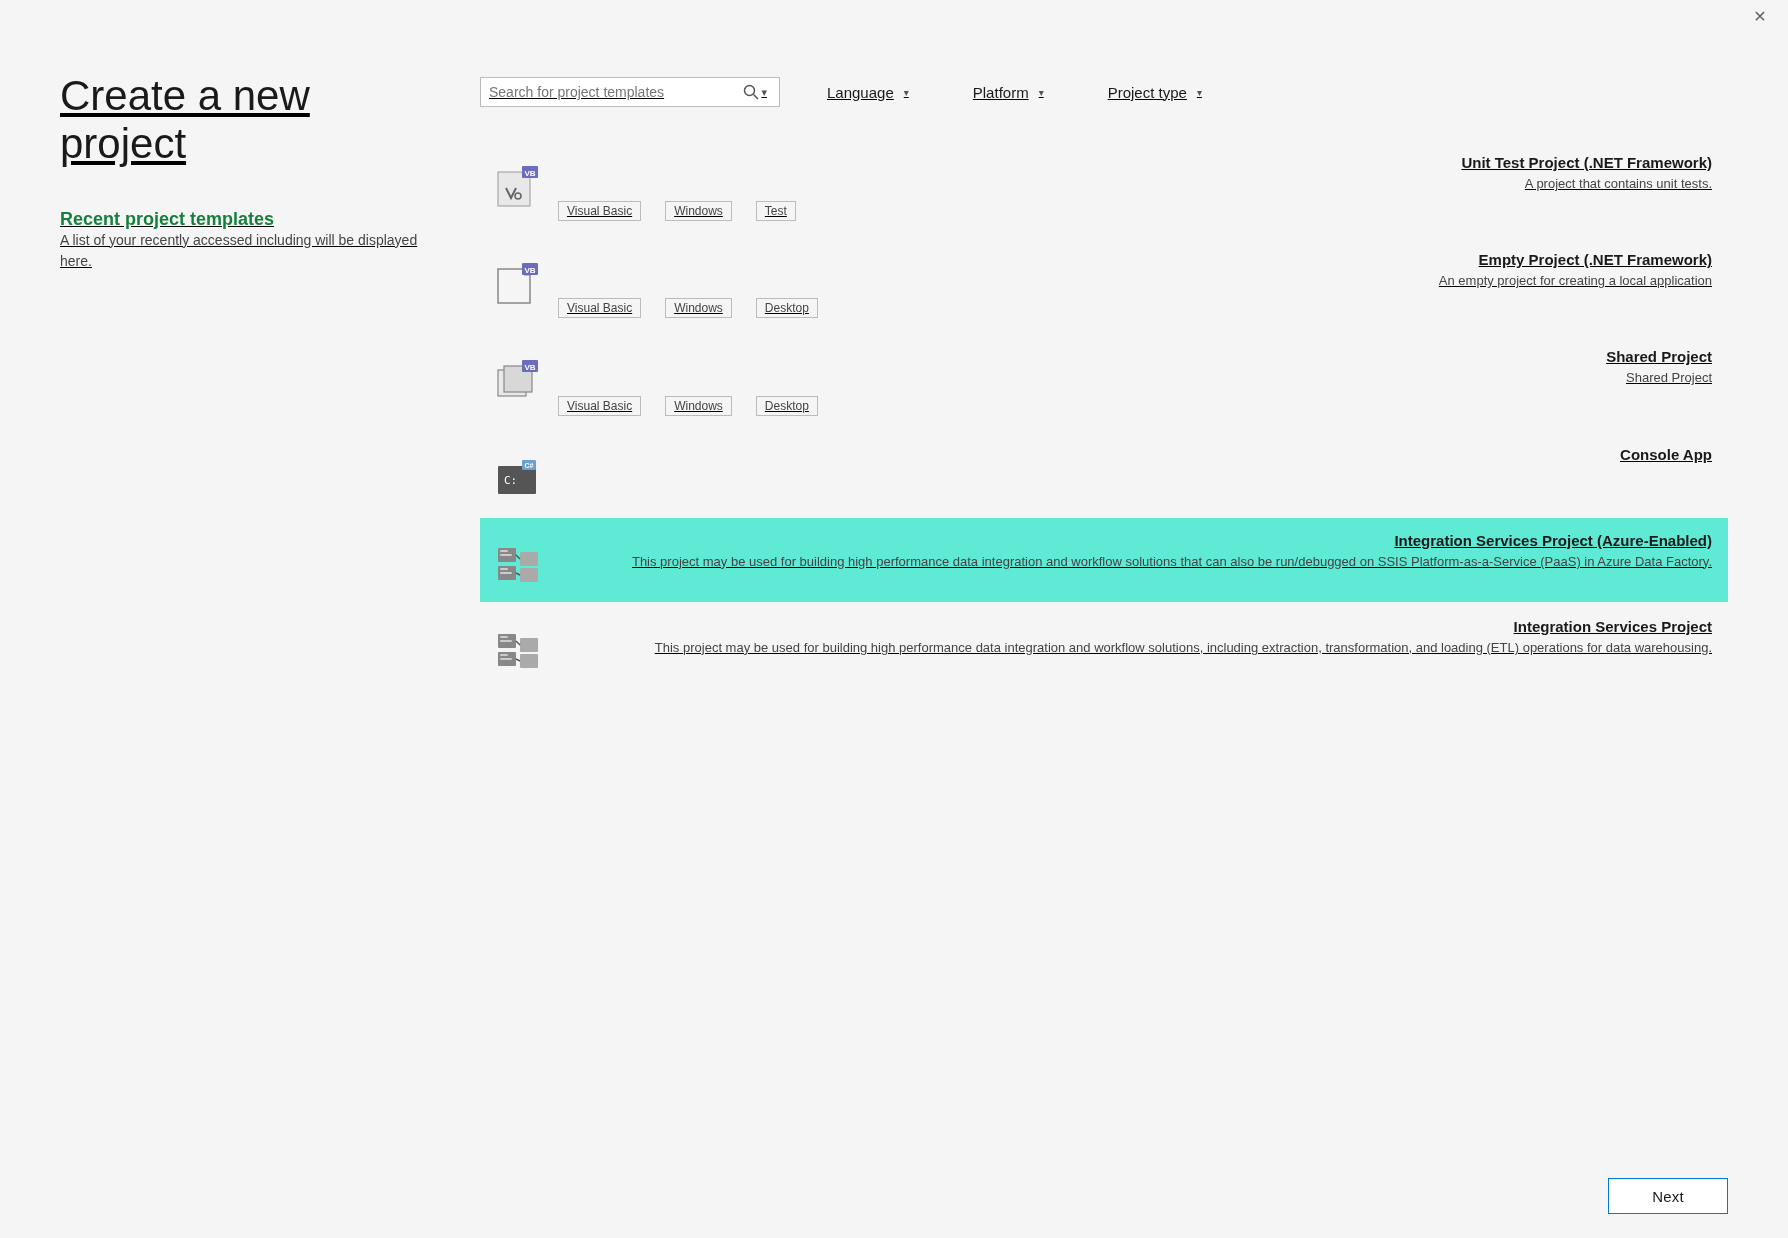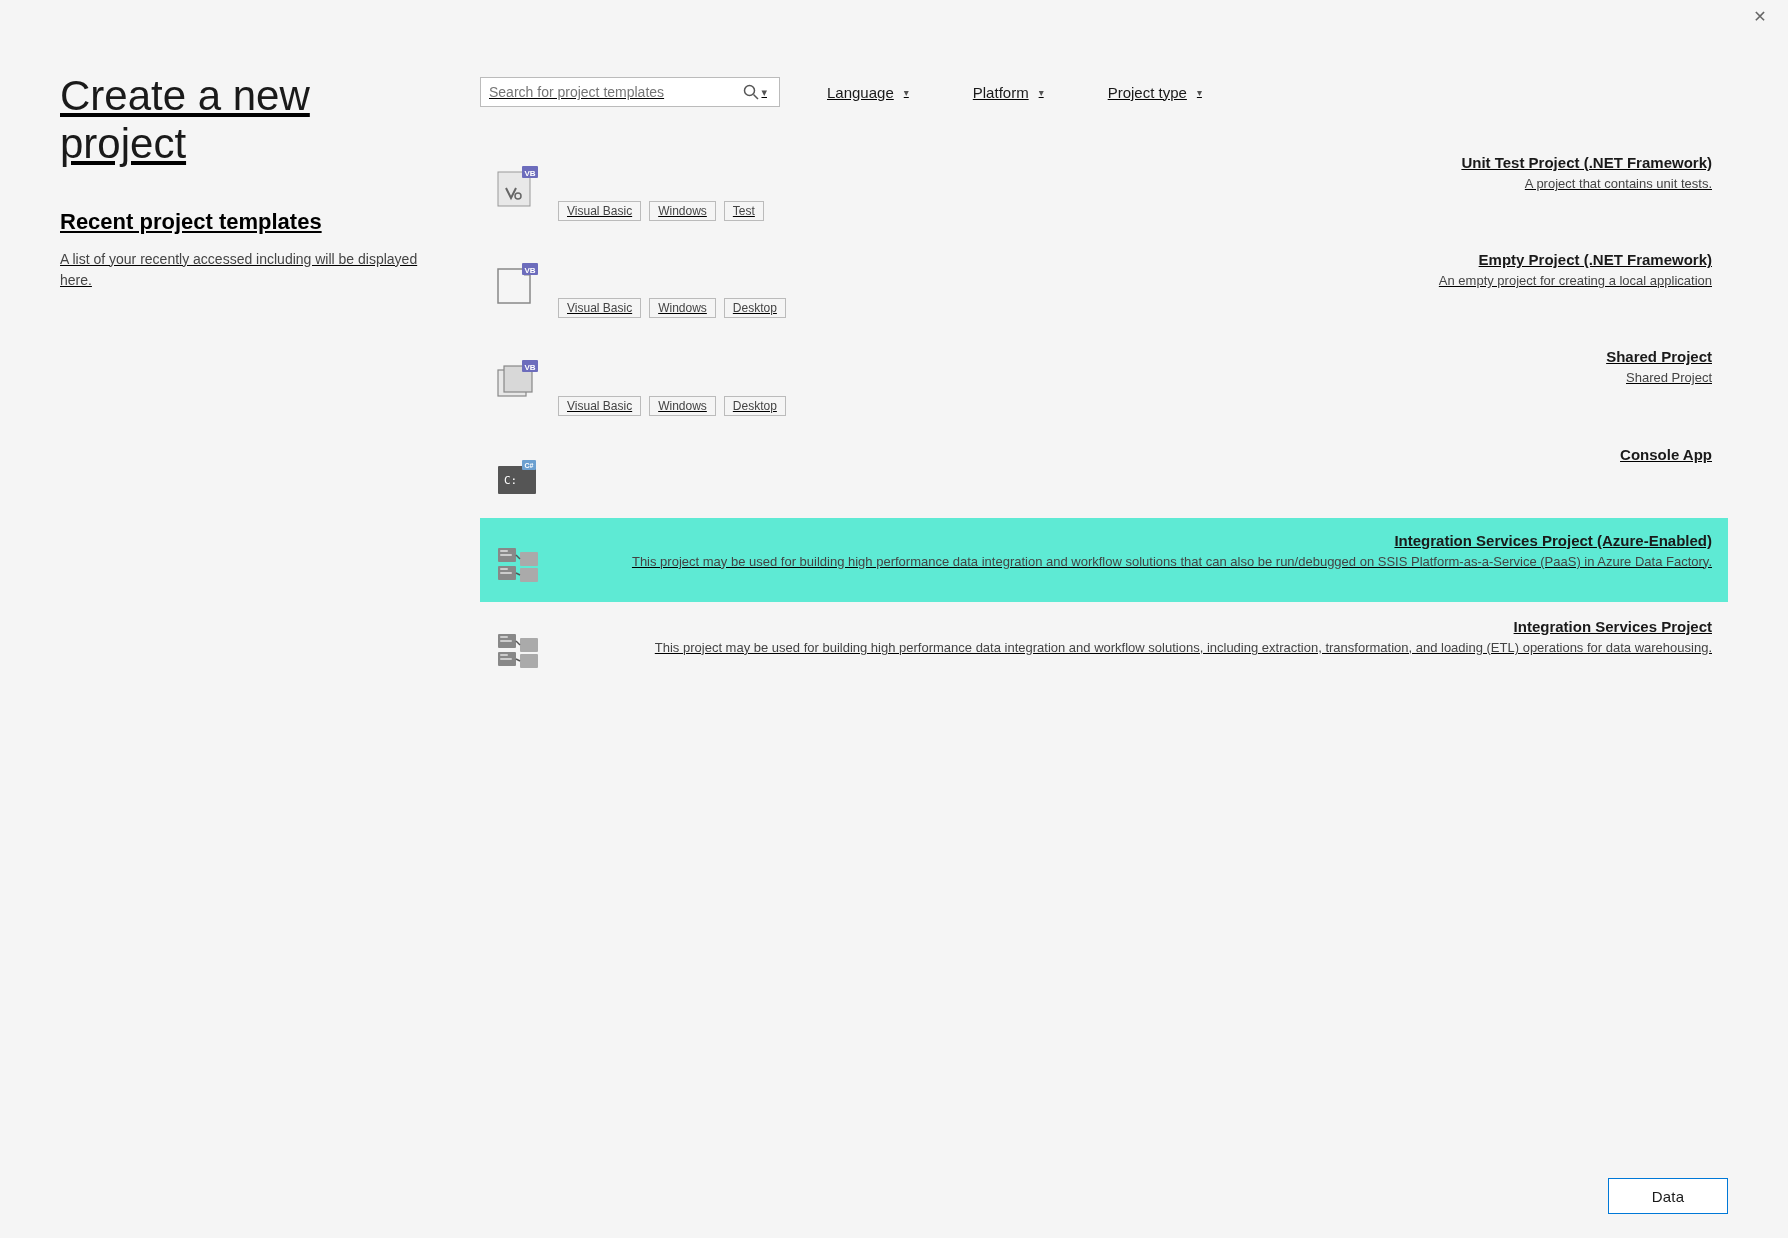--- a/index.html
+++ b/index.html
@@ -53,24 +53,23 @@
       padding-right: 40px;
     }
     .page-title {
       font-size: 42px;
       font-weight: 300;
       color: #1a1a1a;
       line-height: 1.15;
       margin-bottom: 40px;
     }
     .recent-heading {
-      font-size: 22px;
+      font-size: 18px;
       font-weight: 600;
-      color: #000000;
-      margin-bottom: 14px;
+      color: #15803d;
     }
     .recent-desc {
       font-size: 14px;
       color: #444;
       line-height: 1.5;
     }
 
     
     .right-panel {
       flex: 1;
@@ -168,21 +167,21 @@
       margin-bottom: 4px;
     }
     .template-desc {
       font-size: 13px;
       color: #444;
       margin-bottom: 8px;
       line-height: 1.4;
     }
     .template-tags {
       display: flex;
-      gap: 8px;
+      gap: 24px;
       flex-wrap: wrap;
     }
     .tag {
       font-size: 12px;
       color: #444;
       background: transparent;
       border: 1px solid #bbb;
       padding: 2px 8px;
       border-radius: 0;
     }
@@ -355,15 +354,15 @@
             <div class="template-info">
               <div class="template-name">Integration Services Project</div>
               <div class="template-desc">This project may be used for building high performance data integration and workflow solutions, including extraction, transformation, and loading (ETL) operations for data warehousing.</div>
             </div>
           </div>
         </div>
     </div>
   </div>
 
   <div class="footer">
-    <button class="next-btn">Data</button>
+    <button class="next-btn">Next</button>
   </div>
 </div>
 
 </body></html>

